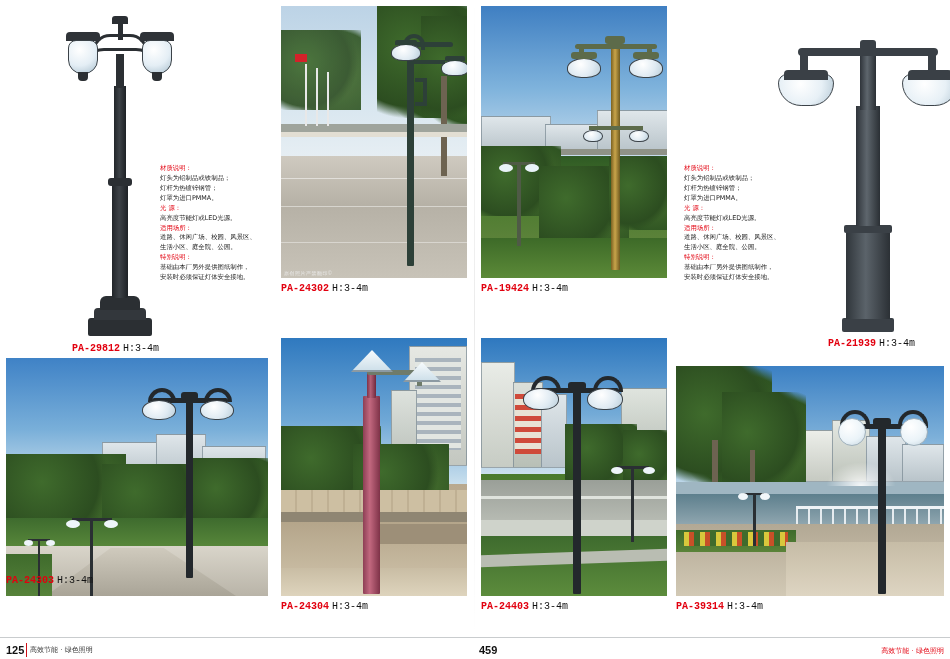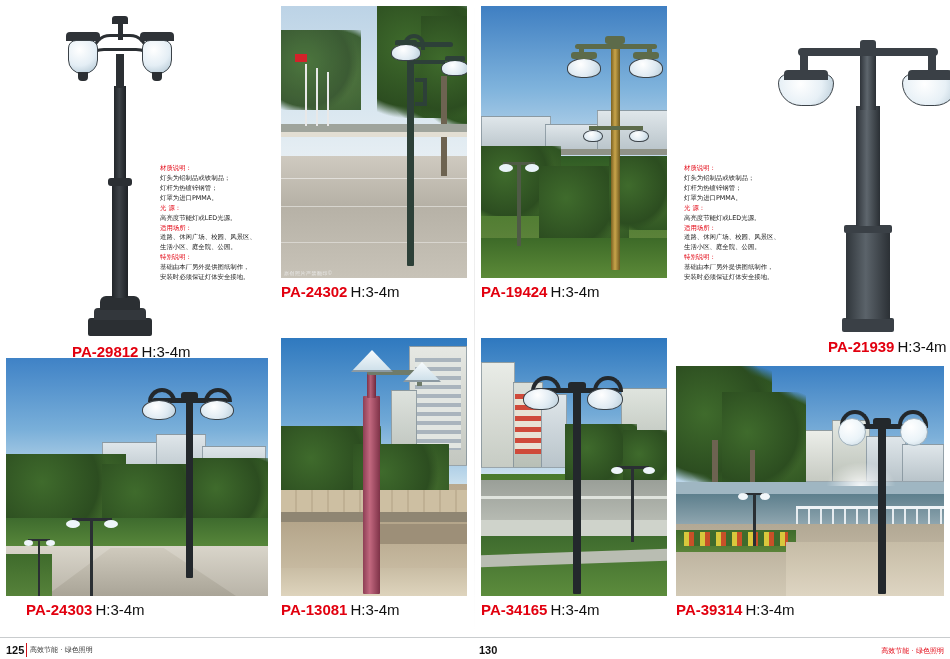--- a/index.html
+++ b/index.html
@@ -55,23 +55,24 @@
     background: radial-gradient(circle at 40% 30%, #ffffff, #dfeaf2 55%, #b9cdd9 100%);
     border: 1px solid #3b4248;
   }
   .head-cap {
     position: absolute; background: #2f3338; border-radius: 2px 2px 0 0;
   }
 
   
   .caption {
     position: absolute;
-    font-size: 15px;
+    font-size: 10px;
     color: #1a1a1a;
     white-space: nowrap;
+    font-family: Liberation Mono, monospace;
   }
   .caption .code { color: #e2000f; font-weight: bold; }
   .caption .size { color: #111; margin-left: 3px; }
 
   
   .spec {
     position: absolute;
     width: 112px;
     font-size: 6.4px;
     line-height: 1.55;
@@ -312,21 +313,21 @@
       <div style="position:absolute; left:2px; top:10px; width:14px; height:8px; border-radius:50%; background:#eef5fa;"></div>
       <div style="position:absolute; left:40px; top:10px; width:14px; height:8px; border-radius:50%; background:#eef5fa;"></div>
     </div>
     <div style="position:absolute; left:18px; top:176px; width:30px; height:62px;">
       <div style="position:absolute; left:14px; top:6px; width:2px; height:56px; background:#2a2f33;"></div>
       <div style="position:absolute; left:4px; top:5px; width:22px; height:2px; background:#2a2f33;"></div>
       <div style="position:absolute; left:0px; top:6px; width:9px; height:6px; border-radius:50%; background:#eef5fa;"></div>
       <div style="position:absolute; left:22px; top:6px; width:9px; height:6px; border-radius:50%; background:#eef5fa;"></div>
     </div>
   </div>
-  <div class="caption" style="left:6px; top:601px;margin-left:20px;">
+  <div class="caption" style="left:6px; top:575px;">
     <span class="code">PA-24303</span><span class="size">H:3-4m</span>
   </div>
 
   <div class="photo" style="left:281px; top:338px; width:186px; height:258px;">
     <div class="sky" style="height:150px; background:linear-gradient(#2f79bf 0%, #6fa8d6 55%, #cfe3ef 100%);"></div>
     <div class="ground" style="height:112px; background:linear-gradient(#b9a98f, #cdbfa6);"></div>
 
     <div class="bldg" style="left:128px; top:8px; width:58px; height:120px; background:linear-gradient(#e6e8e3,#c3c7c0);"></div>
     <div style="position:absolute; left:134px; top:20px; width:46px; height:92px; background:repeating-linear-gradient(#a9b4bd 0 4px, #e2e6e2 4px 9px);"></div>
     <div class="bldg" style="left:110px; top:52px; width:26px; height:78px; background:linear-gradient(#dde2dd,#b9bfb8);"></div>
@@ -344,21 +345,21 @@
       <div class="pole" style="left:36px; top:52px; width:17px; height:198px; background:linear-gradient(90deg,#8d3f55,#c2687f 40%,#7e3248);"></div>
       <div class="pole" style="left:40px; top:24px; width:9px; height:30px; background:linear-gradient(90deg,#7e3248,#b35f76 40%,#70283c);"></div>
       <div class="arm" style="left:40px; top:26px; width:56px; height:5px; background:#6f7b6a; border-radius:3px;"></div>
       <div class="arm" style="left:90px; top:28px; width:5px; height:14px; background:#6f7b6a;"></div>
 
       <div style="position:absolute; left:24px; top:6px; width:42px; height:22px; background:linear-gradient(#f7fbfd,#cfe0ea); clip-path:polygon(50% 0%, 100% 100%, 0% 100%); border-bottom:2px solid #8c9aa3;"></div>
       <div style="position:absolute; left:76px; top:18px; width:38px; height:20px; background:linear-gradient(#f7fbfd,#cfe0ea); clip-path:polygon(50% 0%, 100% 100%, 0% 100%); border-bottom:2px solid #8c9aa3;"></div>
     </div>
   </div>
   <div class="caption" style="left:281px; top:601px;">
-    <span class="code">PA-13081</span><span class="size">H:3-4m</span>
+    <span class="code">PA-24304</span><span class="size">H:3-4m</span>
   </div>
 
   <div class="photo" style="left:481px; top:338px; width:186px; height:258px;">
     <div class="sky" style="height:140px; background:linear-gradient(#2e78bf 0%, #74abd7 55%, #d2e4ef 100%);"></div>
     <div class="ground" style="height:122px; background:linear-gradient(#4a7a2c, #6f9443);"></div>
 
     <div class="bldg" style="left:0px; top:24px; width:34px; height:106px; background:linear-gradient(#e9ece7,#c7ccc4);"></div>
     <div class="bldg" style="left:32px; top:44px; width:30px; height:86px; background:linear-gradient(#dbe0da,#b8bfb6);"></div>
     <div style="position:absolute; left:34px; top:56px; width:26px; height:60px; background:repeating-linear-gradient(#cf4a3a 0 5px, #e8e2d4 5px 11px);"></div>
     <div class="bldg" style="left:60px; top:56px; width:26px; height:74px;"></div>
@@ -384,21 +385,21 @@
     </div>
 
     <div style="position:absolute; left:130px; top:120px; width:42px; height:84px;">
       <div style="position:absolute; left:20px; top:10px; width:3px; height:74px; background:#2a2f33;"></div>
       <div style="position:absolute; left:6px; top:8px; width:32px; height:2.5px; background:#2a2f33;"></div>
       <div style="position:absolute; left:0px; top:9px; width:12px; height:7px; border-radius:50%; background:#eef5fa;"></div>
       <div style="position:absolute; left:32px; top:9px; width:12px; height:7px; border-radius:50%; background:#eef5fa;"></div>
     </div>
   </div>
   <div class="caption" style="left:481px; top:601px;">
-    <span class="code">PA-34165</span><span class="size">H:3-4m</span>
+    <span class="code">PA-24403</span><span class="size">H:3-4m</span>
   </div>
 
   <div class="photo" style="left:676px; top:366px; width:268px; height:230px;">
     <div class="sky" style="height:130px; background:linear-gradient(#3b80c4 0%, #7db0d9 55%, #d1e3ee 100%);"></div>
     <div class="ground" style="height:106px; background:linear-gradient(#7f9aa8, #b9c6cc);"></div>
 
     <div class="bldg" style="left:118px; top:64px; width:42px; height:52px; background:linear-gradient(#eceee9,#c6cac2);"></div>
     <div class="bldg" style="left:156px; top:54px; width:38px; height:62px; background:linear-gradient(#e4e8e2,#bcc2b9);"></div>
     <div class="bldg" style="left:190px; top:70px; width:40px; height:46px;"></div>
     <div class="bldg" style="left:226px; top:78px; width:42px; height:38px;"></div>
@@ -440,17 +441,17 @@
   <div class="caption" style="left:676px; top:601px;">
     <span class="code">PA-39314</span><span class="size">H:3-4m</span>
   </div>
 
   <div class="spine"></div>
 
   <div class="footer">
     <div class="pgnum" style="left:6px;">125</div>
     <div class="foot-bar" style="left:26px;"></div>
     <div class="foot-label" style="left:30px;">高效节能 · 绿色照明</div>
-    <div class="pgnum" style="left:479px;">130</div>
+    <div class="pgnum" style="left:479px;">459</div>
     <div class="foot-red" style="right:6px;">高效节能 · 绿色照明</div>
   </div>
 
 </div>
 
 </body></html>

